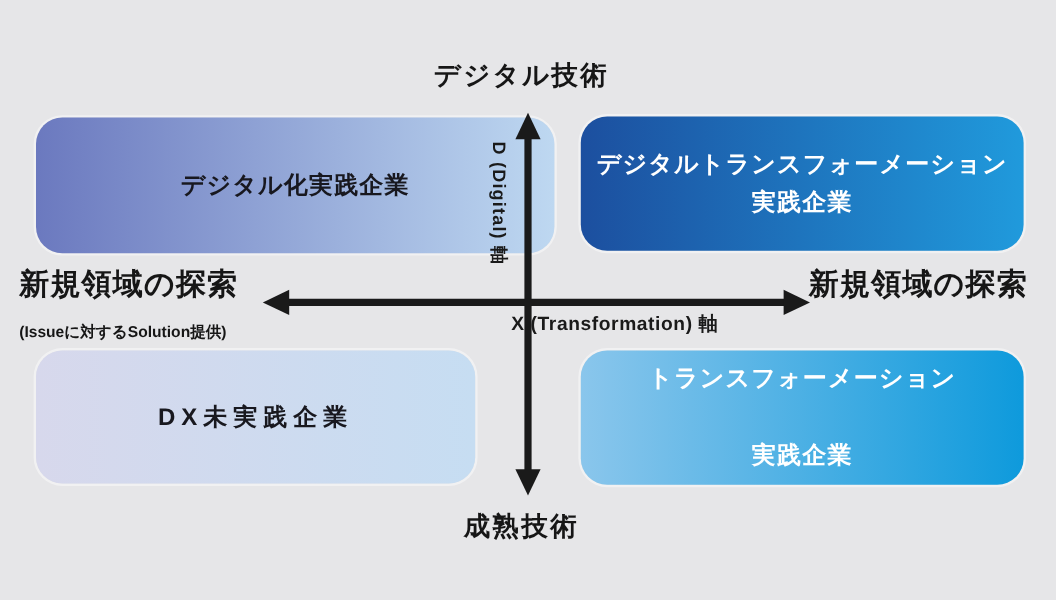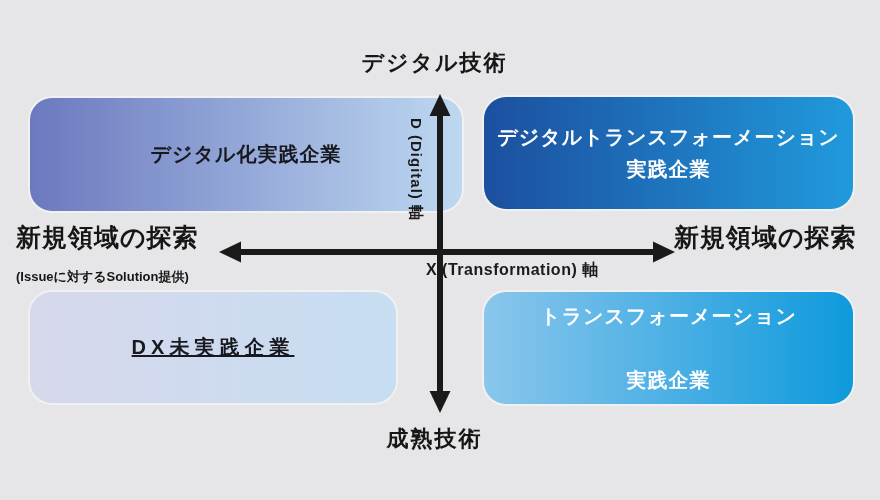--- a/index.html
+++ b/index.html
@@ -62,21 +62,21 @@
 
   <div class="quadrant q-top-left" style="background: linear-gradient(90deg, rgb(107, 121, 191), rgb(190, 216, 241)); color: rgb(24, 24, 31);">
     <div class="q-label-single">デジタル化実践企業</div>
   </div>
 
   <div class="quadrant q-top-right" style="background: linear-gradient(90deg, rgb(28, 79, 159), rgb(32, 154, 220)); color: rgb(255, 255, 255);">
     <div class="q-line">デジタルトランスフォーメーション</div>
     <div class="q-line">実践企業</div>
   </div>
 
-  <div class="quadrant q-bottom-left" style="background: linear-gradient(90deg, rgb(215, 216, 236), rgb(198, 221, 242)); color: rgb(24, 24, 31); text-decoration: underline;">
+  <div class="quadrant q-bottom-left" style="background: linear-gradient(90deg, rgb(215, 216, 236), rgb(198, 221, 242)); color: rgb(24, 24, 31);">
     <div class="q-label-single">DX未実践企業</div>
   </div>
 
   <div class="quadrant q-bottom-right" style="background: linear-gradient(90deg, rgb(138, 198, 236), rgb(14, 154, 220)); color: rgb(255, 255, 255);">
     <div class="q-line">トランスフォーメーション</div>
     <div class="q-line">実践企業</div>
   </div>
 
   <svg class="axis-svg" width="880" height="500" viewBox="0 0 880 500" aria-hidden="true">
 

